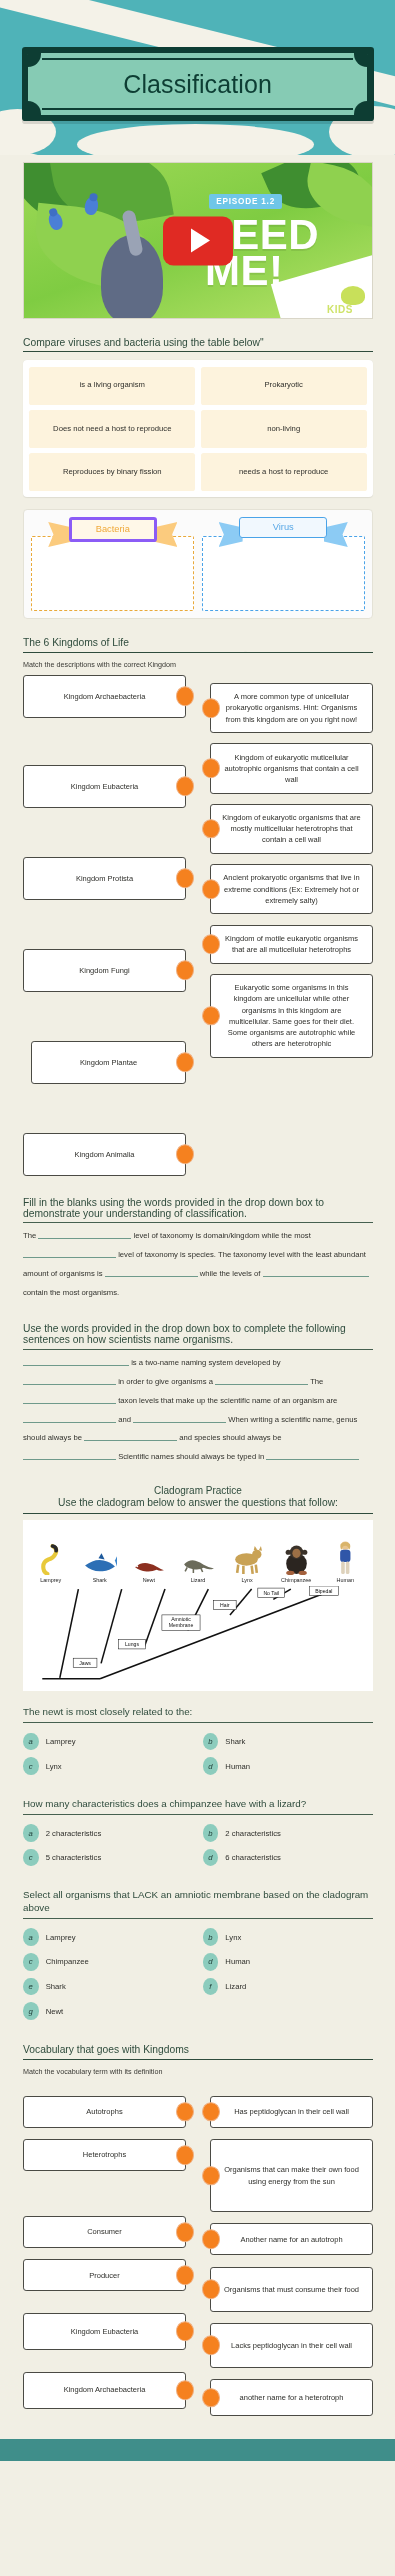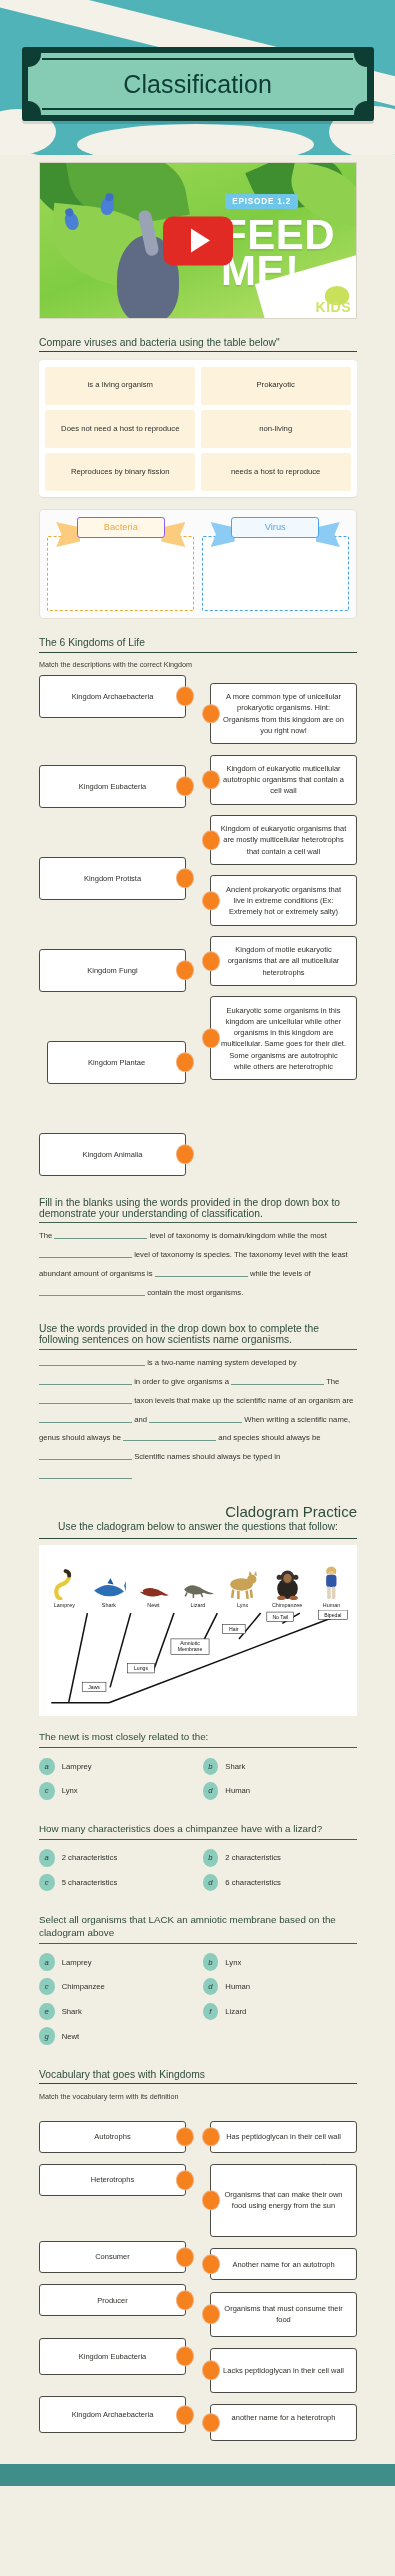--- a/index.html
+++ b/index.html
@@ -50,42 +50,42 @@
   .c-tl { left:6.2px; top:6.2px; border-bottom-right-radius:13.4px; }
   .c-tr { right:6.2px; top:6.2px; border-bottom-left-radius:13.4px; }
   .c-bl { left:6.2px; bottom:6.2px; border-top-right-radius:13.4px; }
   .c-br { right:6.2px; bottom:6.2px; border-top-left-radius:13.4px; }
   .title-text {
     font-size: 25px; color:#0d3d33; letter-spacing: 0.1px;
     font-family:"Liberation Sans", sans-serif; font-weight: 400;
   }
 
   
-  .content { padding: 0 39px; }
+  .content { padding: 0 23px; }
 
   .video {
     position: relative; width: 100%; height: 157px; margin-top: 7.2px;
     background: linear-gradient(160deg,#9fd957 0%, #7fcc42 50%, #b9e36a 100%);
     overflow: hidden; border: 0.5px solid #d9d6c8;
   }
   .leaf { position:absolute; background:#5aa839; border-radius: 0 70% 0 70%; }
   .leaf.l2{ background:#3f8e30; }
   .leaf.l3{ background:#8fd14f; }
   .bug { position:absolute; width: 13.4px; height: 17.5px; background:#4a7fd6; border-radius:50% 50% 45% 45%; }
   .bug:before{ content:""; position:absolute; left:2.6px; top:-3.6px; width:8.2px;height:7.2px;background:#3f6fc4;border-radius:50%; }
   .ep-badge {
     position:absolute; left: 185px; top: 31px; background:#6fc6e8; color:#fff;
     padding:3.1px 7.2px; border-radius:2.1px; font-size: 8.2px; letter-spacing:0.8px; font-weight:bold;
   }
   .feedme {
     position:absolute; left: 181px; top: 54px; color:#fff; font-size: 42px;
     line-height: 0.86; font-weight: bold; letter-spacing:0.5px;
     text-shadow: 0 1.5px 0 rgba(0,0,0,.08);
   }
-  .kids { position:absolute; right: 5px; bottom: 3.1px; color:#cfe36a; font-size:14px; font-weight:bold; letter-spacing:0.5px;}
+  .kids { position:absolute; right: 19px; bottom: 3.1px; color:#cfe36a; font-size:10px; font-weight:bold; letter-spacing:0.5px;}
   .kids-blob { position:absolute; right: 7.2px; bottom: 13.4px; width:24px;height:18.5px;background:#c8e05a;border-radius:50% 50% 40% 40%; }
   .whitewedge{ position:absolute; right:-20.6px; bottom:-31px; width:113px;height:82px;background:#fff;transform:rotate(-16deg); }
   .play {
     position:absolute; left:50%; top:50%; transform:translate(-50%,-50%);
     width:70px; height:49px; background:#e02a23; border-radius:10.3px;
     display:flex;align-items:center;justify-content:center; cursor:pointer;
   }
   .play .tri { width:0;height:0;border-left:19.6px solid #fff;border-top:12.4px solid transparent;border-bottom:12.4px solid transparent;margin-left:4.1px;}
 
   h2.sec {
@@ -105,21 +105,21 @@
   }
 
   
   .dropcard { background:#fbfbfb; border:0.5px solid #e4e2d6; border-radius:4.1px; padding:7.2px; margin-top:11.3px; display:grid; grid-template-columns:1fr 1fr; gap:7.2px;}
   .dz { position:relative; padding-top:19.6px; }
   .ribbon { position:absolute; left:50%; transform:translateX(-50%); top:0; z-index:3;}
   .rib-tail { position:absolute; top:5.2px; width:24px; height:25px; }
   .rib-tail.left { left:-20.6px; }
   .rib-tail.right{ right:-20.6px; }
   .rib-body { position:relative; border-radius:3.1px; padding:4.6px 15.5px; font-size:9.3px; text-align:center; min-width:88px;}
-  .rib-or .rib-body { background:#fff8e8; border:1px solid #8b5cf6; color:#f0a93a;}
+  .rib-or .rib-body { background:#fff8e8; border:3px solid #8b5cf6; color:#f0a93a;}
   .rib-or .rib-tail { background:#fbcb7e; clip-path: polygon(0 0, 100% 22%, 100% 78%, 0 100%, 22% 50%); }
   .rib-bl .rib-body { background:#f1f8fe; border:1px solid #4aa3e8; color:#5aa8e6;}
   .rib-bl .rib-tail { background:#8ccbf4; clip-path: polygon(0 0, 100% 22%, 100% 78%, 0 100%, 22% 50%); }
   .rib-or .rib-tail.right { clip-path: polygon(100% 0, 0 22%, 0 78%, 100% 100%, 78% 50%); }
   .rib-bl .rib-tail.right { clip-path: polygon(100% 0, 0 22%, 0 78%, 100% 100%, 78% 50%); }
   .dzbox { height:75px; border:1px dashed #e9a93a; border-radius:1.5px; background:#fff; }
   .dzbox.blue { border-color:#4aa3e8; }
 
   
   .matchwrap { display:grid; grid-template-columns: 1fr 1fr; gap: 6.2px 24px; margin-top:6.2px; }
@@ -131,21 +131,21 @@
   .dot.r { right:-8.8px; }
   .dot.l { left:-8.8px; }
 
   
   .fibtext { font-size:7.7px; line-height:2.45; color:#32322d; margin-top:4.1px; }
   .blank { display:inline-block; border-bottom:0.5px solid #6f9a8b; min-width:76px; height:8.2px; vertical-align:-1px; }
   .blank.w2 { min-width:93px; }
   .blank.w3 { min-width:106px; }
 
   
-  .clado-title { text-align:right; font-size:15px; color:#2e4b3c; margin-top:17.5px;}
+  .clado-title { text-align:center; font-size:10px; color:#2e4b3c; margin-top:17.5px;}
   .clado-sub { text-align:center; font-size:10.3px; color:#2e4b3c; line-height:1.35;}
   .cladobox { background:#fff; margin-top:6.2px; padding:5.2px 3.1px 7.2px 3.1px; }
   .clado-row { display:flex; justify-content:space-around; align-items:flex-end; height:58px; }
   .org { text-align:center; width:44px; }
   .org .sil { height:34px; display:flex;align-items:flex-end;justify-content:center; }
   .org .nm { font-size:5.4px; color:#222; margin-top:2.1px; }
   .cladosvg { display:block; margin: 2.1px auto 0 auto; }
 
   
   .q { margin-top: 15.5px; }
@@ -575,21 +575,21 @@
           <span>Another name for an autotroph</span>
         </div>
         <div class="mitem" style="margin-top:11.3px;height:45px;display:flex;align-items:center;justify-content:center;">
           <span class="dot l"></span>
           <span>Organisms that must consume their food</span>
         </div>
         <div class="mitem" style="margin-top:11.3px;height:45px;display:flex;align-items:center;justify-content:center;">
           <span class="dot l"></span>
           <span>Lacks peptidoglycan in their cell wall</span>
         </div>
-        <div class="mitem" style="margin-top:11.3px;height:37px;display:flex;align-items:flex-start;justify-content:center;">
+        <div class="mitem" style="margin-top:11.3px;height:37px;display:flex;align-items:center;justify-content:center;">
           <span class="dot l"></span>
           <span>another name for a heterotroph</span>
         </div>
       </div>
     </div>
 
   </div>
 
   <div class="footerband"></div>
 </div>

